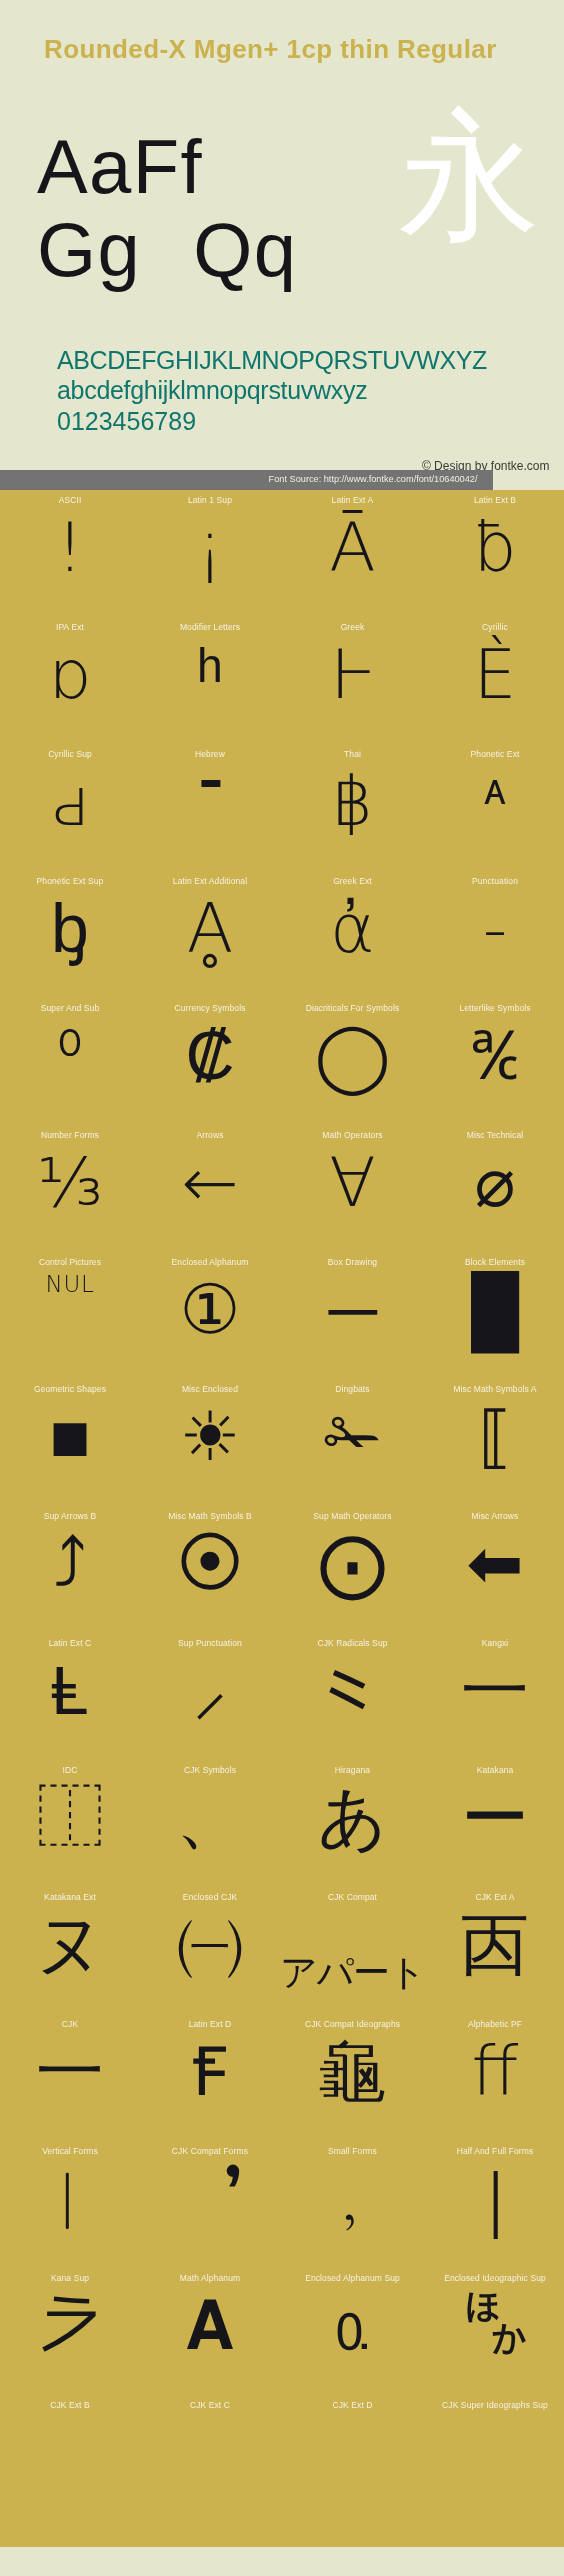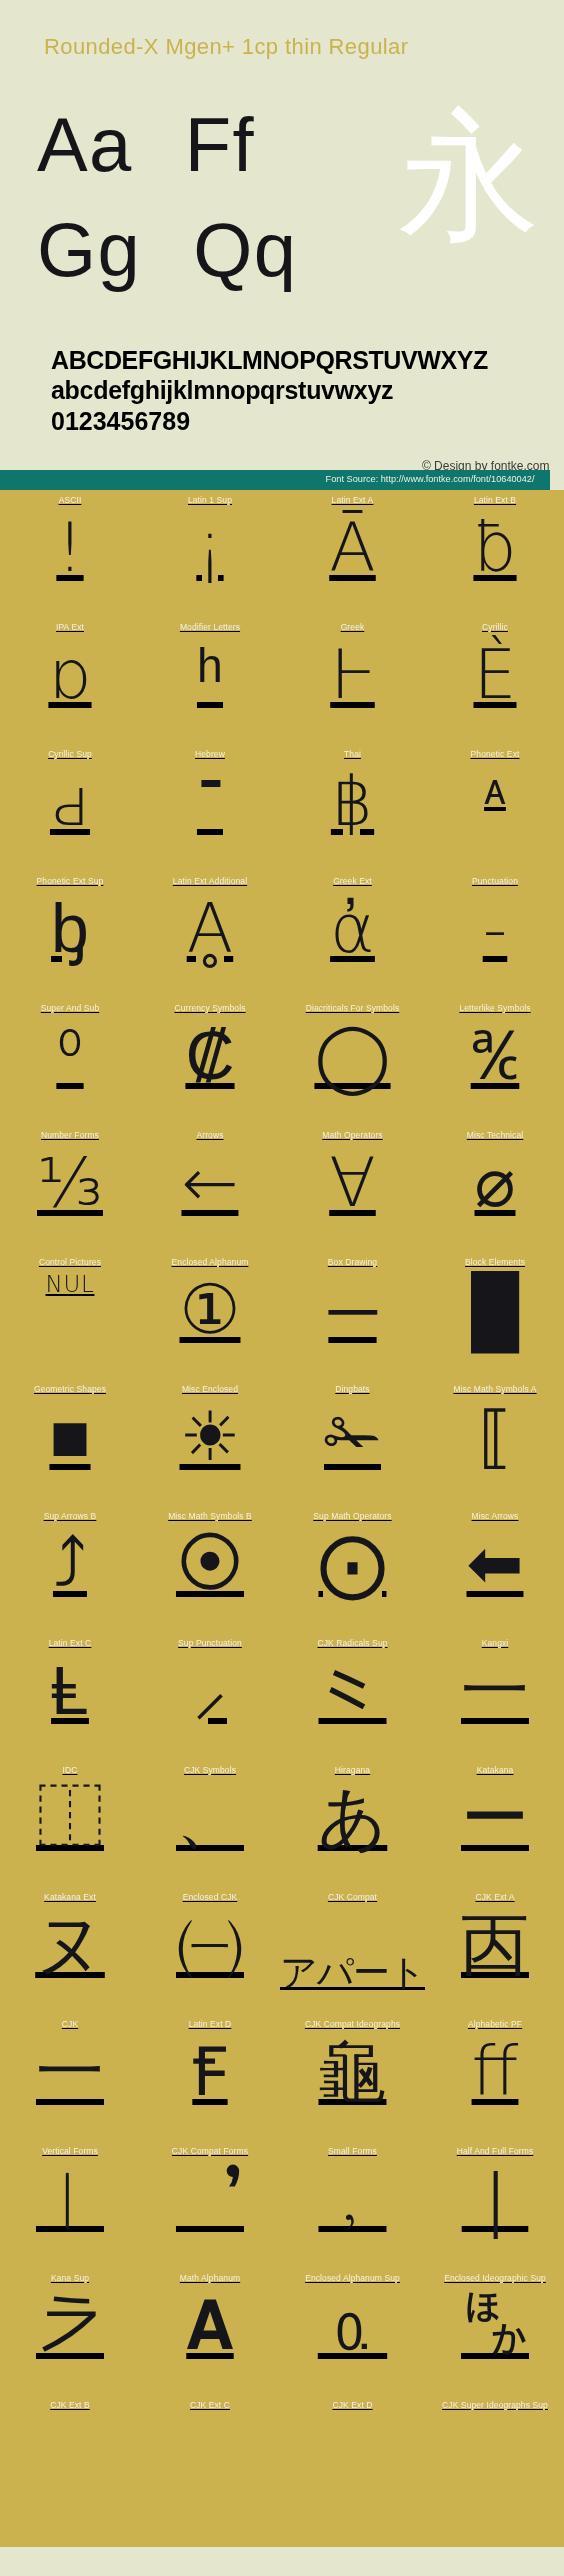--- a/index.html
+++ b/index.html
@@ -19,103 +19,102 @@
     width: 565px;
     height: 470px;
     position: relative;
     overflow: hidden;
   }
 
   #font-title {
     position: absolute;
     left: 44px;
     top: 34px;
-    font-size: 22px;
-    font-weight: 400;
+    font-size: 26px;
+    font-weight: 700;
     letter-spacing: 0.4px;
     color: #cbb24f;
     font-family: "Liberation Sans", sans-serif;
     white-space: nowrap;
   }
 
   
   .big-row {
     position: absolute;
     display: flex;
     align-items: flex-start;
   }
   .big-cell {
     font-size: 76px;
     line-height: 1;
     font-weight: 300;
     color: #16161a;
     font-family: "Liberation Sans", sans-serif;
     letter-spacing: 1.4px;
   }
-  #big-row-1 { left: 37px; top: 107px; gap: 52px; }
+  #big-row-1 { left: 37px; top: 129px; }
   #big-row-2 { left: 37px; top: 212px; gap: 52px; }
 
   #cjk-sample {
     position: absolute;
     right: 25.4px;
     top: 106px;
     font-size: 141px;
     line-height: 1;
     color: #ffffff;
     font-family: "DejaVu Sans", sans-serif;
     font-weight: 300;
   }
 
   .alpha-line {
     position: absolute;
-    left: 51px;
-    color: #000000;
-    font-weight: 700;
+    left: 57px;
+    color: #0f766e;
+    font-weight: 400;
     font-family: "Liberation Sans", sans-serif;
     white-space: nowrap;
   }
   #alpha-upper { top: 346px; font-size: 25px; letter-spacing: -0.4px; }
   #alpha-lower { top: 376px; font-size: 25px; letter-spacing: -0.3px; }
   #alpha-digits { top: 407px; font-size: 25px; letter-spacing: 0px; }
 
   #design-credit {
     position: absolute;
     right: 15.5px;
     top: 459px;
     font-size: 12px;
     color: #3b3b39;
     font-weight: 400;
     text-decoration: underline;
   }
 
   
   #source-bar {
-    width: 550px;
+    width: 493px;
     height: 20px;
-    background: #0f766e;
+    background: #737373;
     position: relative;
   }
   #source-text {
     position: absolute;
     right: 15.5px;
     top: 3.5px;
     font-size: 9.2px;
     color: #f3efdf;
     white-space: nowrap;
   }
 
   
   #glyph-grid {
     width: 565px;
     background: #cbb24f;
     padding: 4.2px 0 21px 0;
     display: grid;
     grid-template-columns: repeat(4, 1fr);
     grid-auto-rows: 127px;
-    text-decoration: underline;
   }
   .glyph-cell {
     position: relative;
     display: flex;
     flex-direction: column;
     align-items: center;
     overflow: visible;
   }
   .glyph-label {
     font-size: 8.5px;

